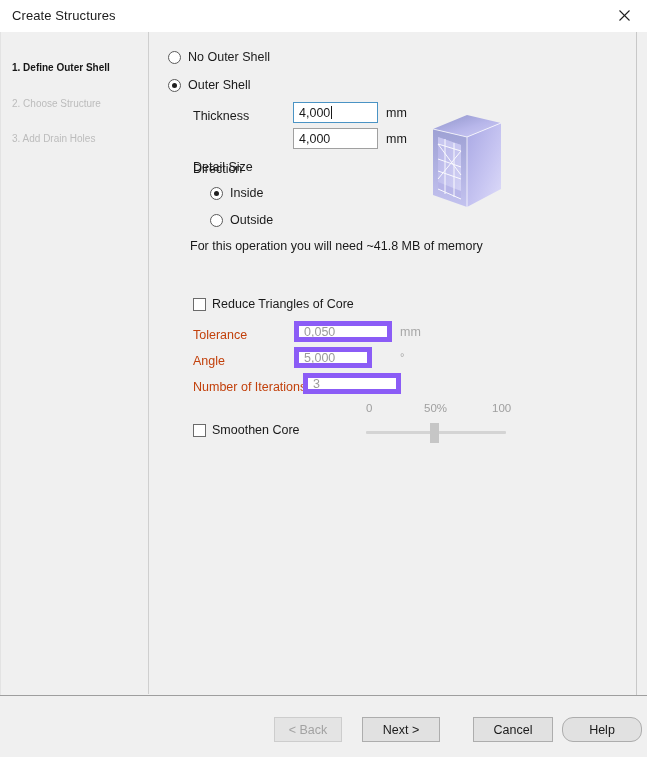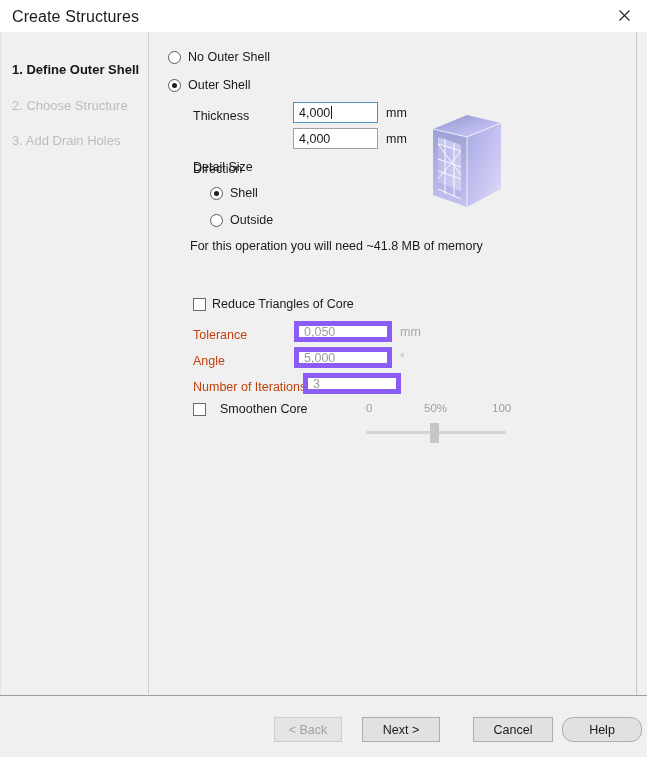--- a/index.html
+++ b/index.html
@@ -21,21 +21,21 @@
   #titlebar {
     position: absolute;
     left: 0; top: 0;
     width: 647px; height: 32px;
     background: #ffffff;
     border-bottom: 1px solid #f0f0f0;
   }
   #title-text {
     position: absolute;
     left: 12px; top: 8px;
-    font-size: 16px;
+    font-size: 13px;
     color: #1b1b1b;
     letter-spacing: 0.1px;
   }
   #close-btn {
     position: absolute;
     right: 0; top: 0;
     width: 46px; height: 31px;
     display: flex; align-items: center; justify-content: center;
     cursor: default;
   }
@@ -71,21 +71,21 @@
     left: 0; top: 695px;
     width: 647px; height: 1px;
     background: #9e9e9e;
   }
 
   
   #steps { position: absolute; left: 0; top: 0; width: 148px; }
   .step {
     position: absolute;
     left: 12px;
-    font-size: 13px;
+    font-size: 10px;
     white-space: nowrap;
   }
   .step.active { color: #161616; font-weight: bold; }
   .step.inactive { color: #bcbcbc; }
   .step-1 { top: 30px; }
   .step-2 { top: 66px; }
   .step-3 { top: 101px; }
 
   
   #main { position: absolute; left: 148px; top: 0; width: 488px; height: 663px; }
@@ -159,21 +159,21 @@
     display: inline-block;
     width: 1px;
     height: 13px;
     background: #1a1a1a;
     margin-left: 1px;
   }
 
   #tb-thickness  { left: 145px; top: 70px;  width: 85px; }
   #tb-detailsize { left: 145px; top: 96px;  width: 85px; }
   #tb-tolerance  { left: 146px; top: 289px; width: 98px; }
-  #tb-angle      { left: 146px; top: 315px; width: 98px; }
+  #tb-angle      { left: 146px; top: 315px; width: 78px; }
   #tb-iterations { left: 155px; top: 341px; width: 98px; }
 
   .unit {
     position: absolute;
     font-size: 12.5px;
     color: #1a1a1a;
     white-space: nowrap;
   }
   .unit.disabled { color: #a8a8a8; }
   #unit-thickness  { left: 238px; top: 74px; }
@@ -210,21 +210,21 @@
     box-sizing: border-box;
     flex: 0 0 auto;
   }
   .check-label {
     margin-left: 6px;
     font-size: 12.5px;
     color: #1a1a1a;
     white-space: nowrap;
   }
   #check-reduce   { left: 45px; top: 265px; }
-  #check-smoothen { left: 45px; top: 370px; gap: 8px; }
+  #check-smoothen { left: 45px; top: 391px; }
 
   
   #slider-area { position: absolute; left: 218px; top: 370px; width: 150px; height: 40px; }
   .slider-tick {
     position: absolute;
     top: 0;
     font-size: 11.5px;
     color: #9f9f9f;
     white-space: nowrap;
   }
@@ -316,21 +316,21 @@
     <div class="field-label" id="label-detailsize">Detail Size</div>
     <div class="textbox" id="tb-detailsize">
       <span>4,000</span>
     </div>
     <div class="unit" id="unit-detailsize">mm</div>
 
     <div class="field-label" id="label-direction">Direction</div>
 
     <div class="radio-row" id="radio-inside">
       <span class="radio checked"></span>
-      <span class="radio-label">Shell</span>
+      <span class="radio-label">Inside</span>
     </div>
 
     <div class="radio-row" id="radio-outside">
       <span class="radio"></span>
       <span class="radio-label">Outside</span>
     </div>
 
     <div id="memory-note">For this operation you will need ~41.8 MB of memory</div>
 
     <svg id="preview-3d" viewBox="0 0 90 110">

